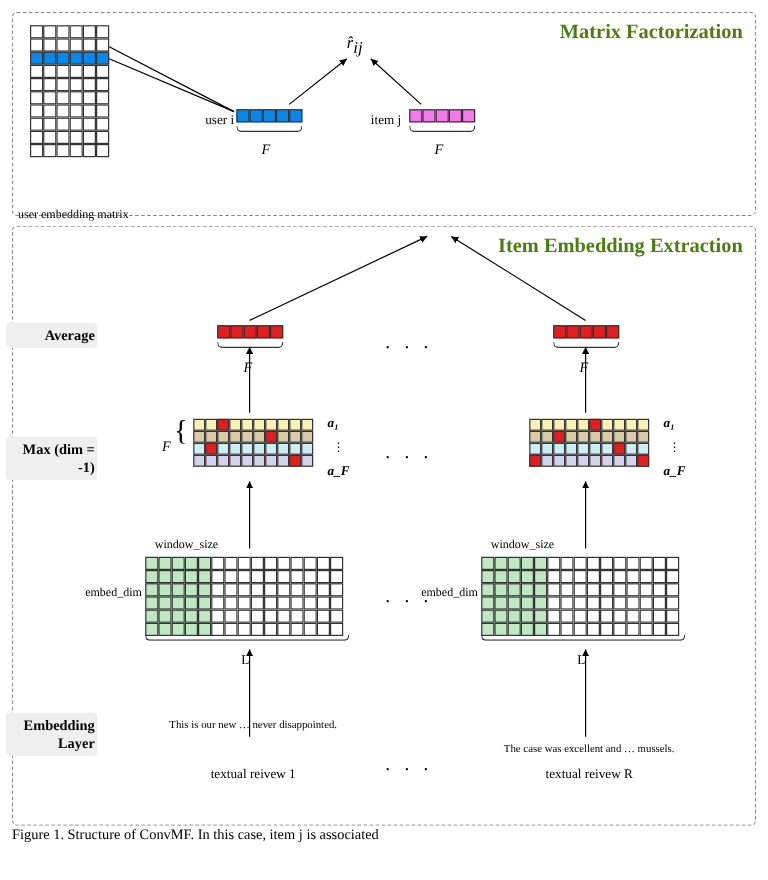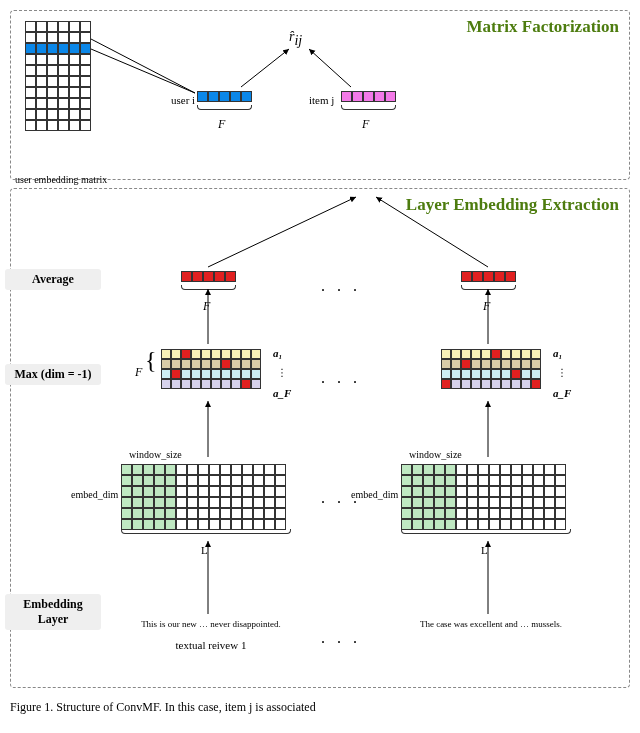--- a/index.html
+++ b/index.html
@@ -62,22 +62,22 @@
   .item-F { position: absolute; left: 351px; top: 106px; font-style: italic; font-size: 12px; }
   .rhat { position: absolute; left: 278px; top: 18px; font-style: italic; font-size: 14px; }
 
   
   svg.overlay { position: absolute; left: 0; top: 0; pointer-events: none; }
 
   
   .stage-label {
     position: absolute;
     left: -6px;
-    width: 96px;
-    text-align: center;
+    width: 76px;
+    text-align: right;
     font-weight: bold;
     font-size: 12px;
     background: #efefef;
     border-radius: 3px;
     padding: 3px 2px;
   }
 
   
   .avg-vec-l { position: absolute; left: 170px; top: 82px; }
   .avg-vec-r { position: absolute; left: 450px; top: 82px; }
@@ -108,21 +108,21 @@
   .L-l { position: absolute; left: 190px; top: 355px; font-size: 11px; }
   .L-r { position: absolute; left: 470px; top: 355px; font-size: 11px; }
   .L-brace-l { position: absolute; left: 110px; top: 340px; }
   .L-brace-r { position: absolute; left: 390px; top: 340px; }
   .dots-mid-3 { position: absolute; left: 310px; top: 300px; font-size: 16px; letter-spacing: 4px; }
   .dots-mid-4 { position: absolute; left: 310px; top: 440px; font-size: 16px; letter-spacing: 4px; }
 
   .review-text { font-size: 9px; position: absolute; text-align: center; width: 200px; }
   .review-label { font-size: 11px; position: absolute; text-align: center; width: 200px; }
 
-  .caption { font-size: 12px; margin-top: 12px; }
+  .caption { font-size: 12px; margin-top: 0; }
 
   .hbrace {
     display: inline-block;
     border-bottom: 1px solid #333;
     border-left: 1px solid #333;
     border-right: 1px solid #333;
     height: 5px;
     border-bottom-left-radius: 4px;
     border-bottom-right-radius: 4px;
   }
@@ -172,21 +172,21 @@
           </marker>
         </defs>
       <line x1="80" y1="38" x2="184" y2="82" stroke="#000" stroke-width="1"></line>
       <line x1="80" y1="28" x2="184" y2="82" stroke="#000" stroke-width="1"></line>
       <line x1="230" y1="76" x2="278" y2="38" stroke="#000" stroke-width="1" marker-end="url(#ah)"></line>
       <line x1="340" y1="76" x2="298" y2="38" stroke="#000" stroke-width="1" marker-end="url(#ah)"></line>
     </svg>
   </div>
 
   <div class="dashed-box iee-box">
-    <span class="section-title-red iee-title">Layer Embedding Extraction</span>
+    <span class="section-title-red iee-title">Item Embedding Extraction</span>
 
     <div class="stage-label" style="top:80px;">Average</div>
     <div class="stage-label" style="top:175px;">Max (dim = -1)</div>
     <div class="stage-label" style="top:405px;">Embedding Layer</div>
 
     <div class="grid avg-vec-l">
       <span class="row"><span class="cell red"></span><span class="cell red"></span><span class="cell red"></span><span class="cell red"></span><span class="cell red"></span></span>
     </div>
     <span class="avg-brace-l hbrace" style="width:55px;"></span>
     <span class="avg-F-l">F</span>
@@ -241,23 +241,24 @@
       <span class="row"><span class="cell emb gwin"></span><span class="cell emb gwin"></span><span class="cell emb gwin"></span><span class="cell emb gwin"></span><span class="cell emb gwin"></span><span class="cell emb"></span><span class="cell emb"></span><span class="cell emb"></span><span class="cell emb"></span><span class="cell emb"></span><span class="cell emb"></span><span class="cell emb"></span><span class="cell emb"></span><span class="cell emb"></span><span class="cell emb"></span></span>
       <span class="row"><span class="cell emb gwin"></span><span class="cell emb gwin"></span><span class="cell emb gwin"></span><span class="cell emb gwin"></span><span class="cell emb gwin"></span><span class="cell emb"></span><span class="cell emb"></span><span class="cell emb"></span><span class="cell emb"></span><span class="cell emb"></span><span class="cell emb"></span><span class="cell emb"></span><span class="cell emb"></span><span class="cell emb"></span><span class="cell emb"></span></span>
       <span class="row"><span class="cell emb gwin"></span><span class="cell emb gwin"></span><span class="cell emb gwin"></span><span class="cell emb gwin"></span><span class="cell emb gwin"></span><span class="cell emb"></span><span class="cell emb"></span><span class="cell emb"></span><span class="cell emb"></span><span class="cell emb"></span><span class="cell emb"></span><span class="cell emb"></span><span class="cell emb"></span><span class="cell emb"></span><span class="cell emb"></span></span>
       <span class="row"><span class="cell emb gwin"></span><span class="cell emb gwin"></span><span class="cell emb gwin"></span><span class="cell emb gwin"></span><span class="cell emb gwin"></span><span class="cell emb"></span><span class="cell emb"></span><span class="cell emb"></span><span class="cell emb"></span><span class="cell emb"></span><span class="cell emb"></span><span class="cell emb"></span><span class="cell emb"></span><span class="cell emb"></span><span class="cell emb"></span></span>
       <span class="row"><span class="cell emb gwin"></span><span class="cell emb gwin"></span><span class="cell emb gwin"></span><span class="cell emb gwin"></span><span class="cell emb gwin"></span><span class="cell emb"></span><span class="cell emb"></span><span class="cell emb"></span><span class="cell emb"></span><span class="cell emb"></span><span class="cell emb"></span><span class="cell emb"></span><span class="cell emb"></span><span class="cell emb"></span><span class="cell emb"></span></span>
     </div>
     <span class="L-brace-r hbrace" style="width:170px;"></span>
     <span class="L-r">L</span>
     <span class="dots-mid-3">. . .</span>
 
-    <div class="review-text" style="left:100px; top:430px;">This is our new … never disappointed.</div>
+    <div class="review-text" style="left:100px; top:410px;">This is our new … never disappointed.</div>
     <div class="review-label" style="left:100px; top:450px;">textual reivew 1</div>
     <div class="review-text" style="left:380px; top:430px;">The case was excellent and … mussels.</div>
+    <div class="review-label" style="left:380px; top:450px;">textual reivew R</div>
     <span class="dots-mid-4">. . .</span>
 
     <svg class="overlay" width="600" height="500">
       <defs>
           <marker id="ah2" markerWidth="8" markerHeight="8" refX="6" refY="3" orient="auto">
             <path d="M0,0 L6,3 L0,6 Z" fill="#000"></path>
           </marker>
         </defs>
 
       <line x1="197" y1="78" x2="345" y2="8" stroke="#000" stroke-width="1" marker-end="url(#ah2)"></line>

